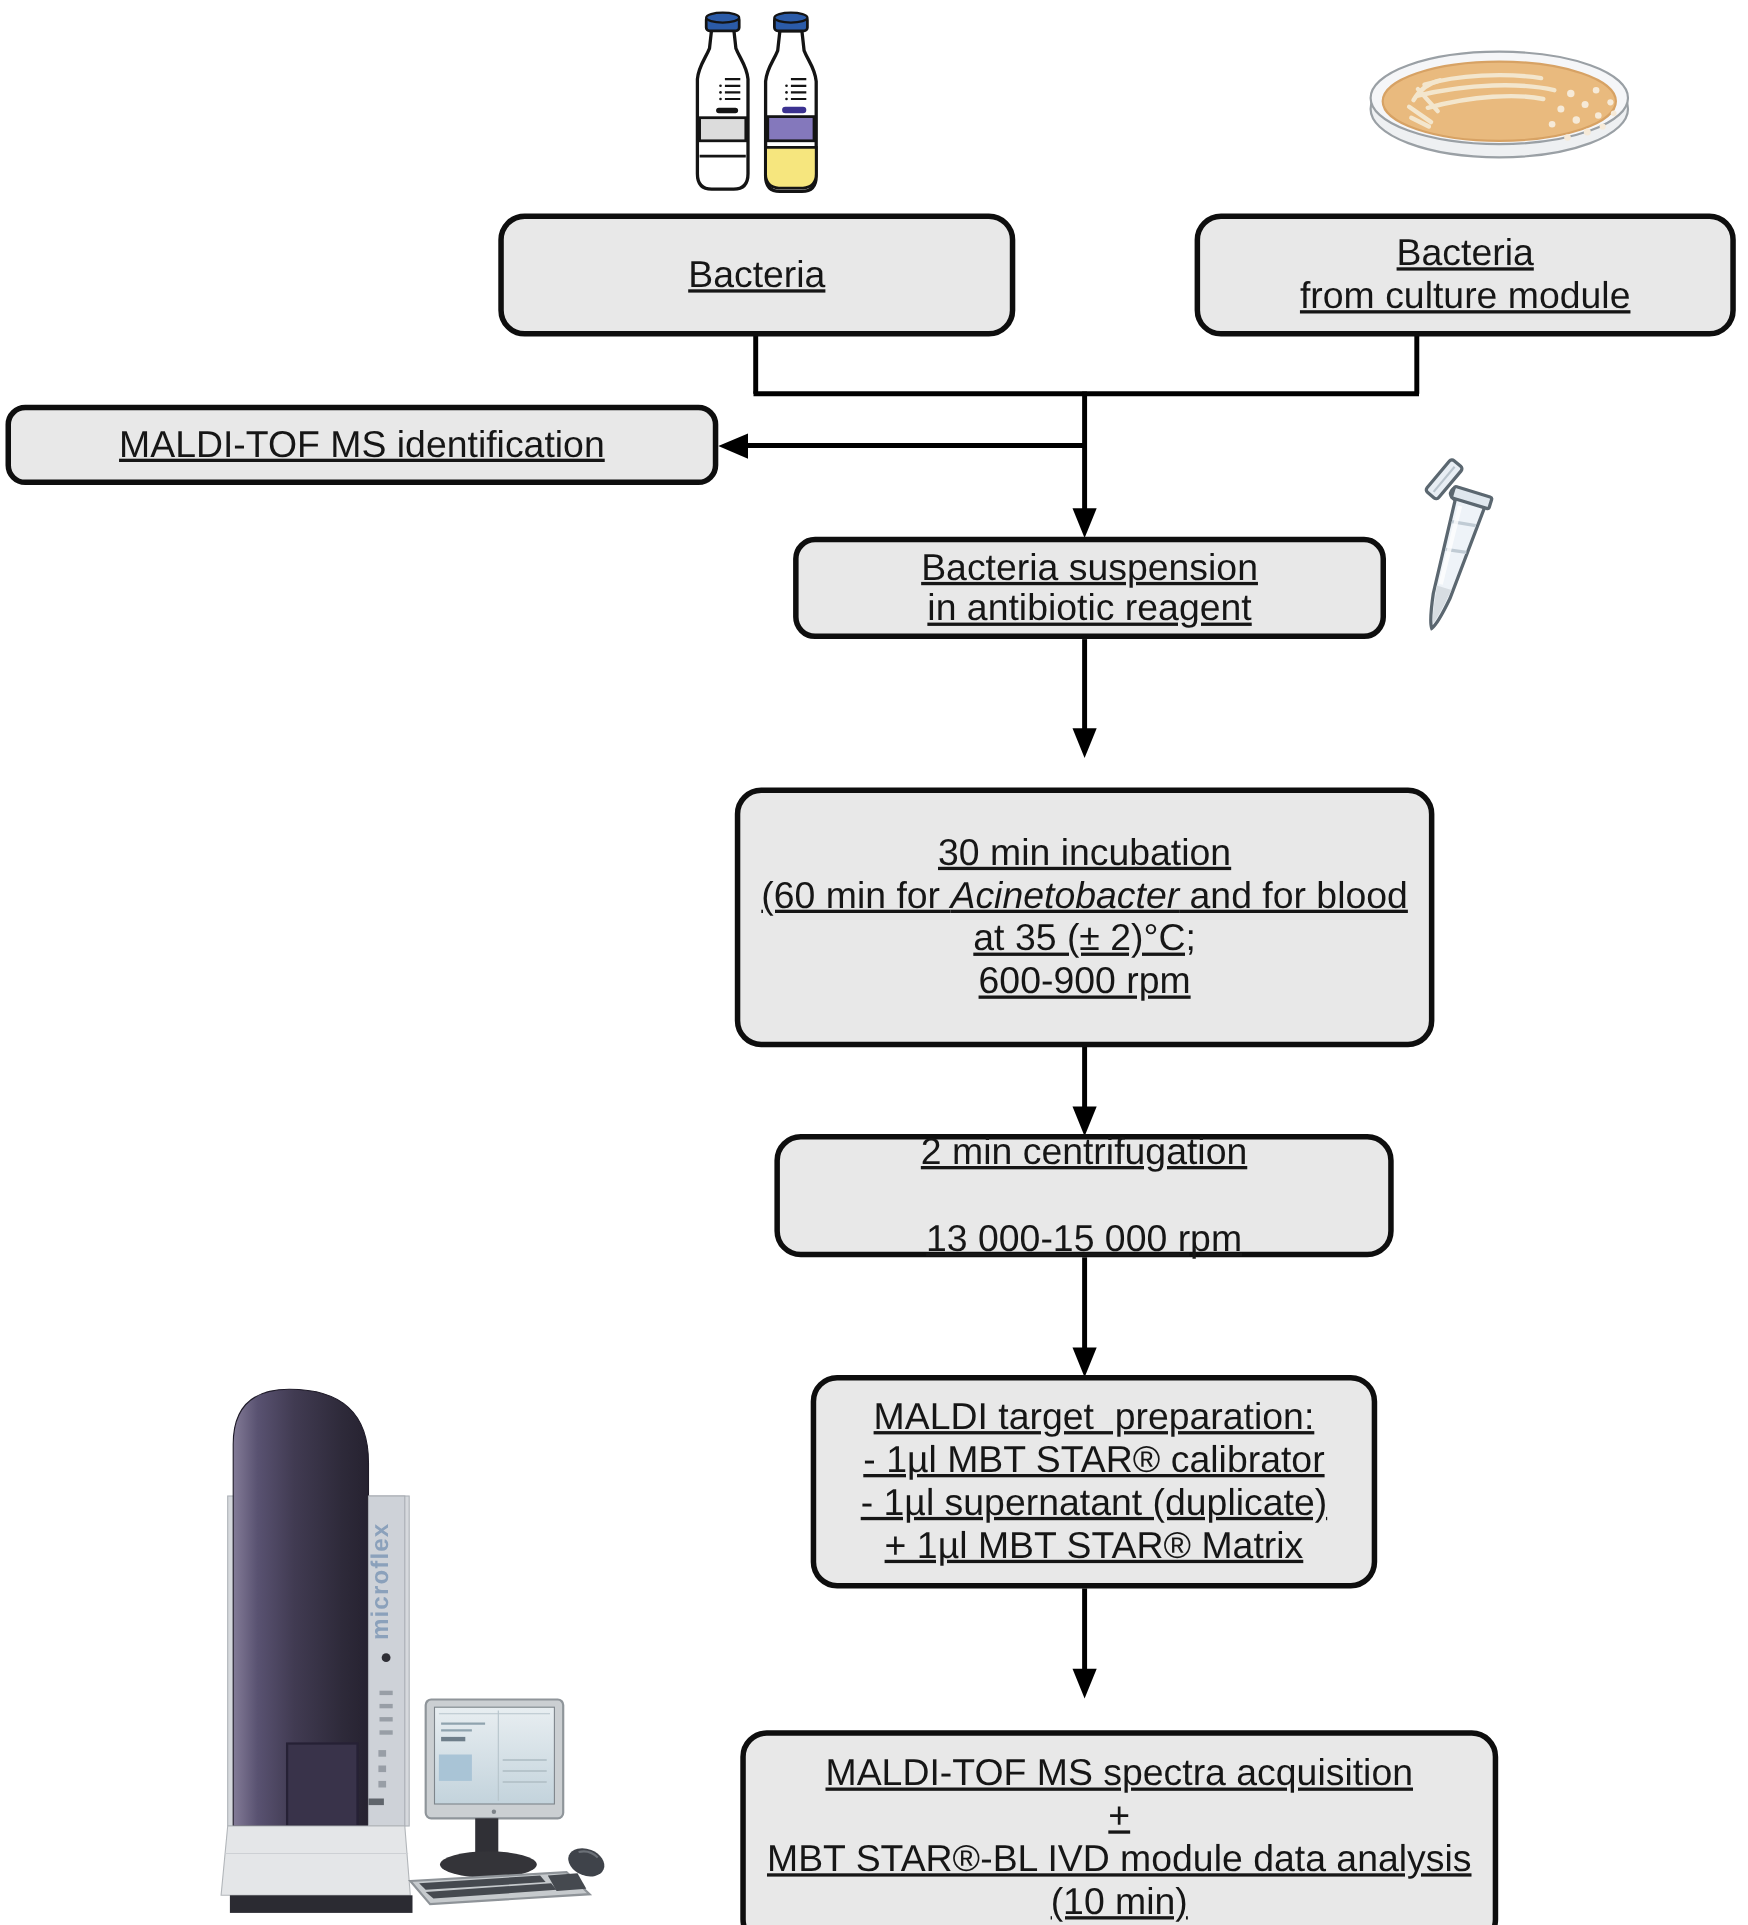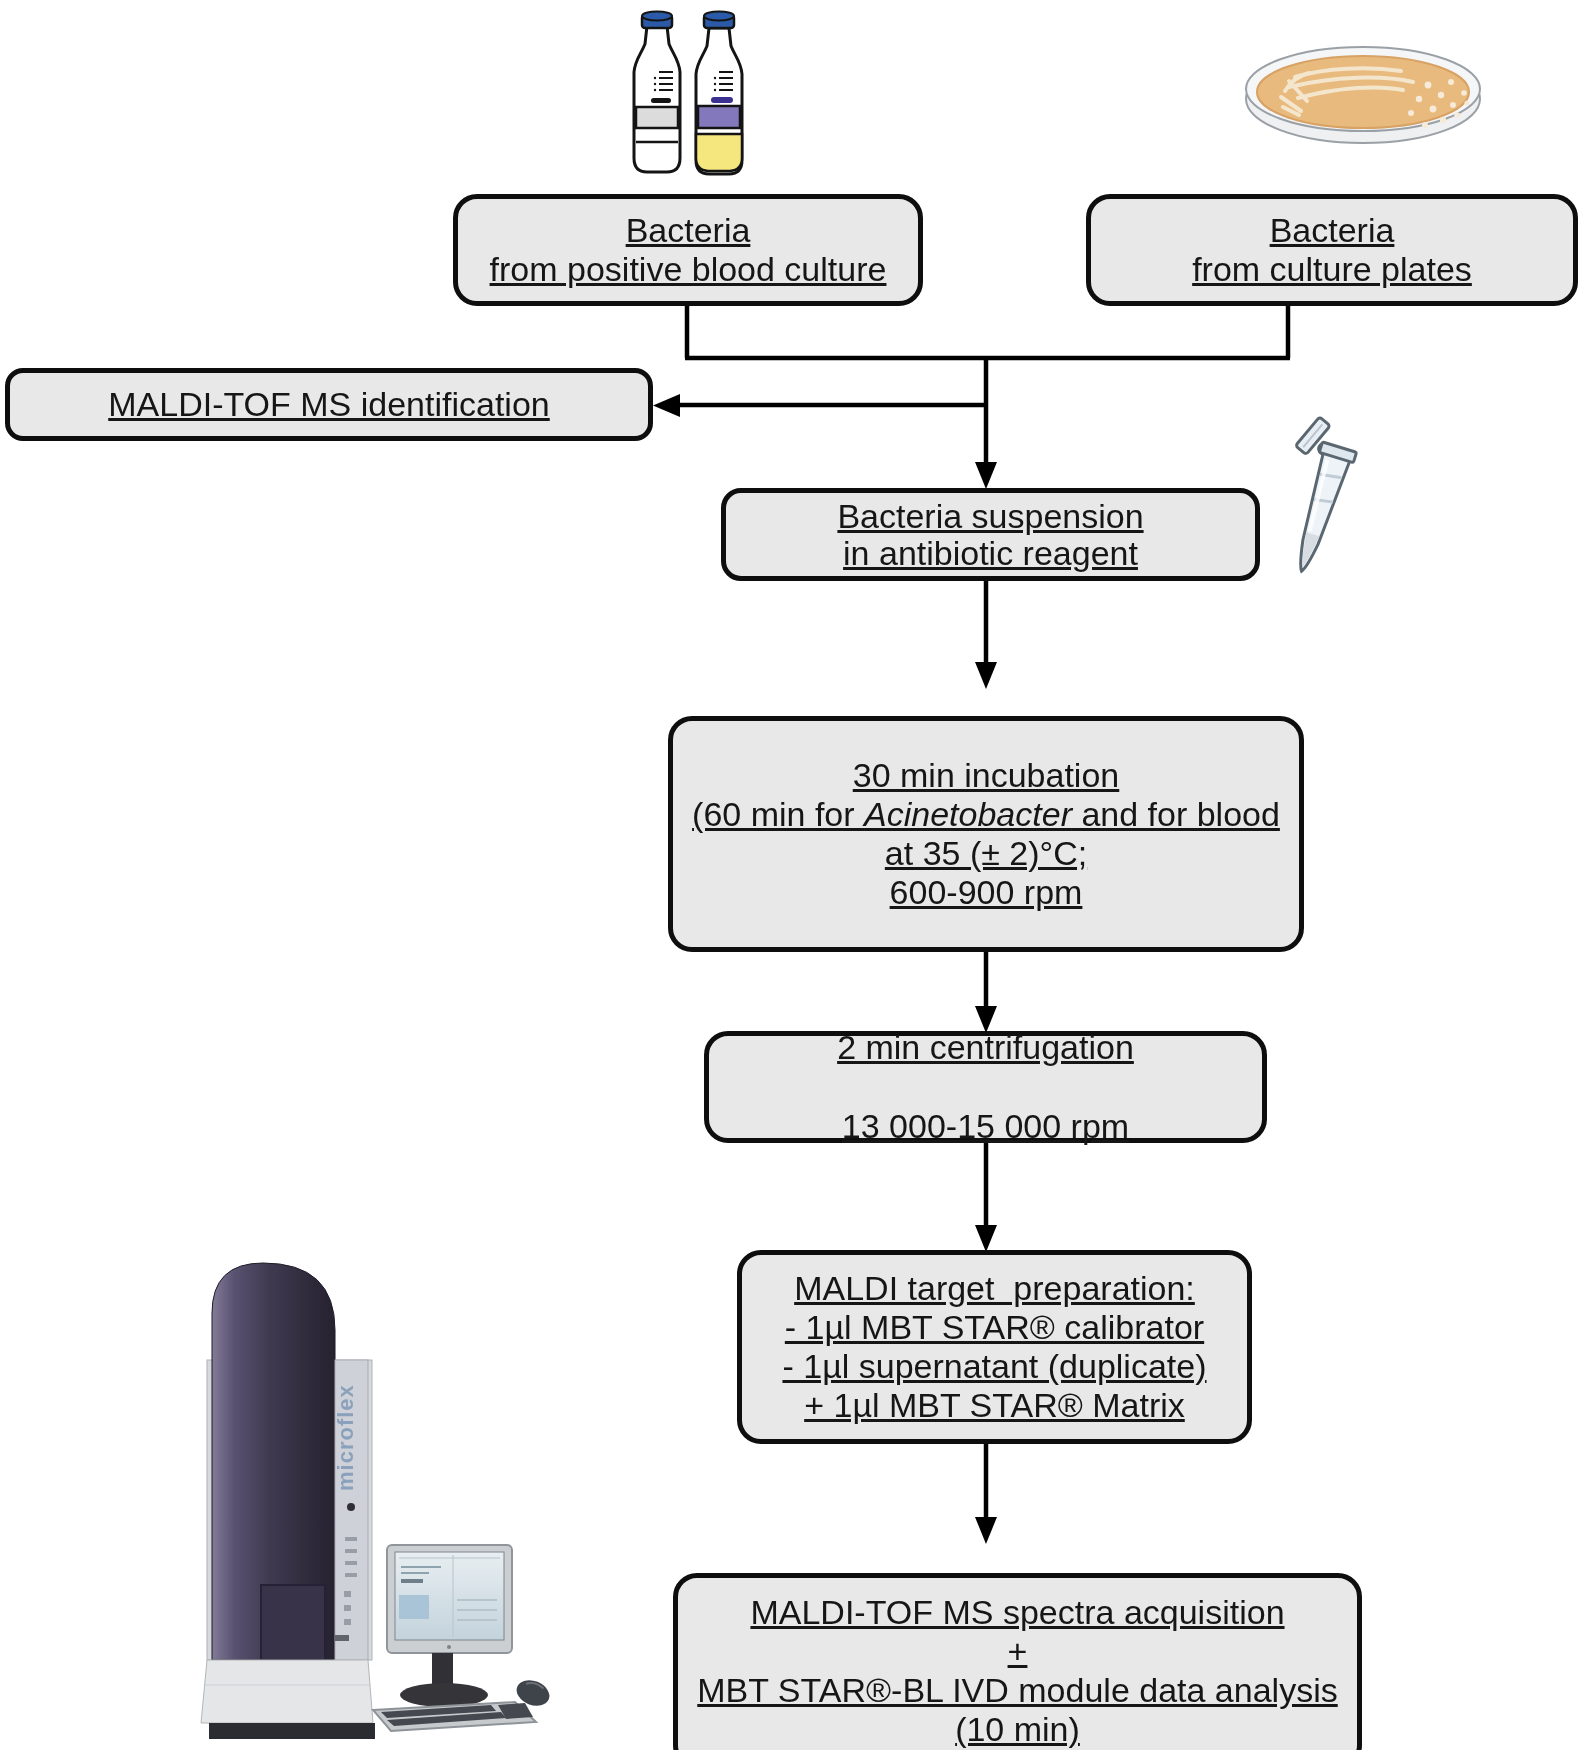--- a/index.html
+++ b/index.html
@@ -178,26 +178,25 @@
       <polygon points="303,450 330,448 338,462 311,464" fill="#45494f"></polygon>
     </g>
     <g transform="rotate(22 338 438)">
       <ellipse cx="338" cy="438" rx="17" ry="12" fill="#3f434a"></ellipse>
       <path d="M328,432 q8,-6 18,-2" stroke="#6b7077" stroke-width="2" fill="none"></path>
     </g>
   </svg>
 
   <div id="box-blood" class="box">
     <div class="line">Bacteria</div>
-    <div class="line">from positive blood culture</div>
   </div>
 
   <div id="box-plates" class="box">
     <div class="line">Bacteria</div>
-    <div class="line">from culture plates</div>
+    <div class="line">from culture module</div>
   </div>
 
   <div id="box-id" class="box">
     <div class="line">MALDI-TOF MS identification</div>
   </div>
 
   <div id="box-susp" class="box">
     <div class="line">Bacteria suspension</div>
     <div class="line">in antibiotic reagent</div>
   </div>

